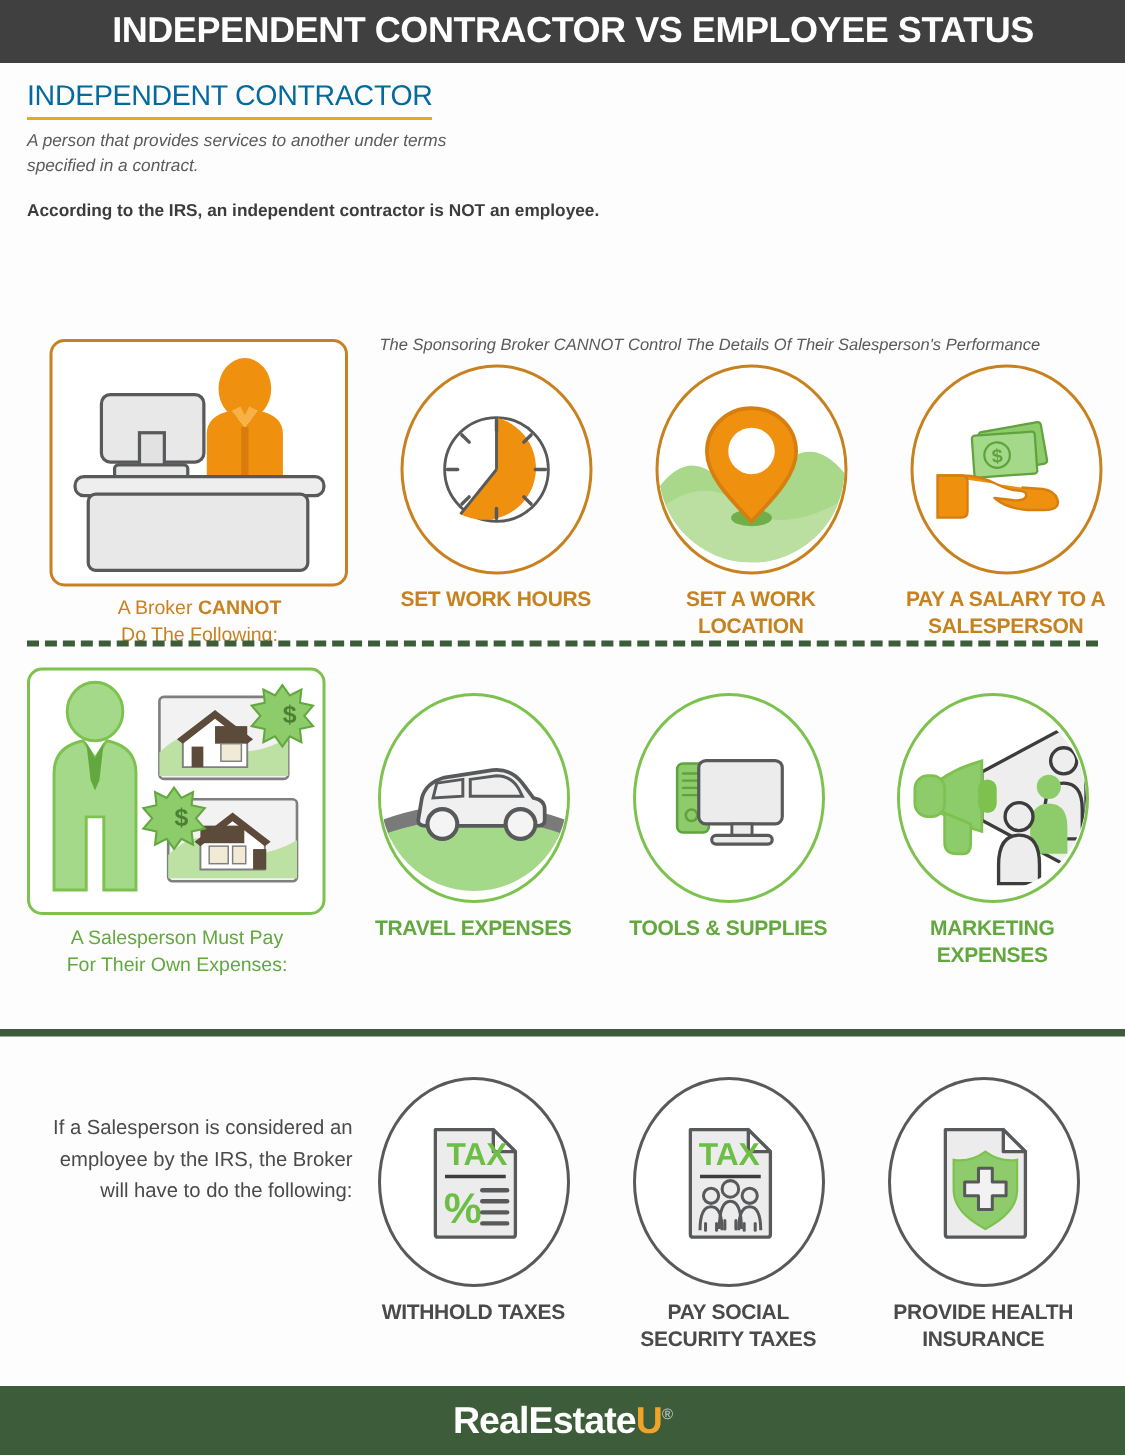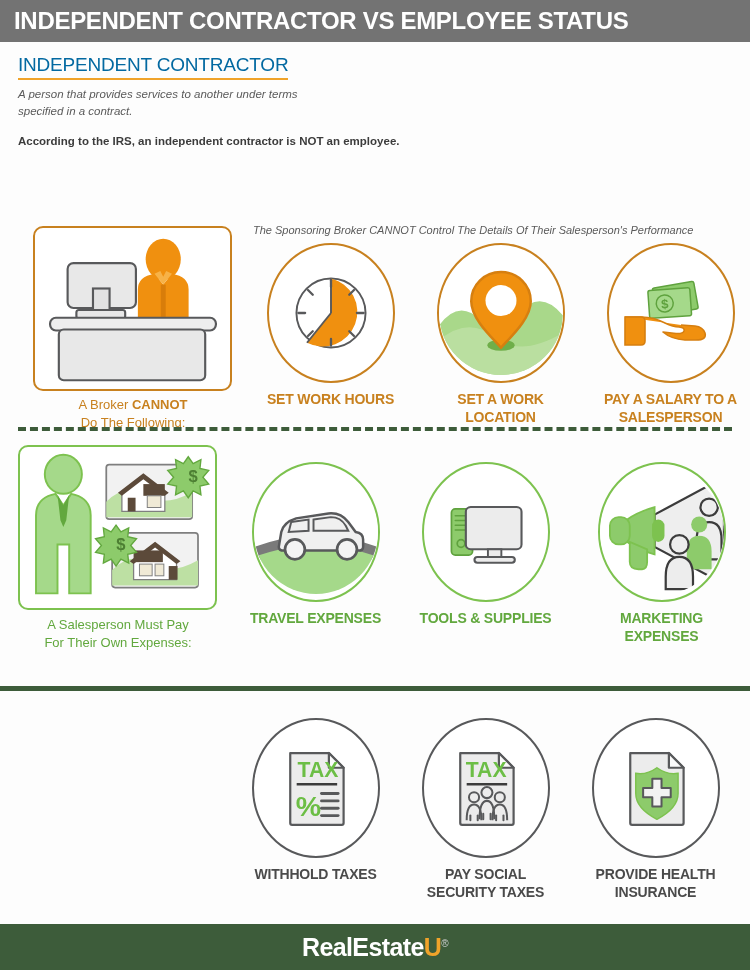--- a/index.html
+++ b/index.html
@@ -7,22 +7,22 @@
     width:750px;height:970px;
     background:#ffffff;
     font-family:"Liberation Sans",sans-serif;
     overflow:hidden;
     position:relative;
   }
   .page{width:750px;height:970px;position:relative;background:#fdfdfd;}
 
   
   .header{
-    height:42px;background:#737373;width:100%;
-    display:flex;align-items:center;
+    height:42px;background:#404040;width:100%;
+    display:flex;align-items:center;justify-content:center;
   }
   .header h1{
     margin:0;padding:0 0 0 14px;
     color:#ffffff;font-size:24px;font-weight:bold;
     letter-spacing:-0.3px;
     font-family:"Liberation Sans",sans-serif;
   }
 
   
   .intro{padding:12px 0 0 18px;}
@@ -310,20 +310,21 @@
         </svg>
       </div>
       <div class="icon-label green">MARKETING EXPENSES</div>
     </div>
   </div>
 
   <div class="solid-divider" style="top:686px;"></div>
 
   <div class="section" style="position:absolute;top:700px;left:0;width:750px;height:220px;">
 
+    <div style="position:absolute;top:42px;left:20px;width:215px;text-align:right;font-size:13.5px;line-height:1.55;color:#4a4a4a;">If a Salesperson is considered an employee by the IRS, the Broker will have to do the following:</div>
 
     <div class="icon-cell" style="top:18px;left:243px;">
       <div class="circle grey">
         <svg viewBox="0 0 100 100" width="92" height="92">
           <path d="M22 12 L64 12 L80 28 L80 88 Q80 90 78 90 L24 90 Q22 90 22 88 Z" fill="#ececec" stroke="#58595b" stroke-width="2.4" stroke-linejoin="round"></path>
           <path d="M64 12 L64 28 L80 28 Z" fill="#fafafa" stroke="#58595b" stroke-width="2.4" stroke-linejoin="round"></path>
           <text x="30" y="38" font-family="Liberation Sans, sans-serif" font-size="23" font-weight="bold" fill="#6cbe45">TAX</text>
           <line x1="29" y1="46" x2="73" y2="46" stroke="#3c3c3c" stroke-width="2.6"></line>
           <text x="28" y="80" font-family="Liberation Sans, sans-serif" font-size="31" font-weight="bold" fill="#6cbe45">%</text>
           <g stroke="#58595b" stroke-width="3.2" stroke-linecap="round">

